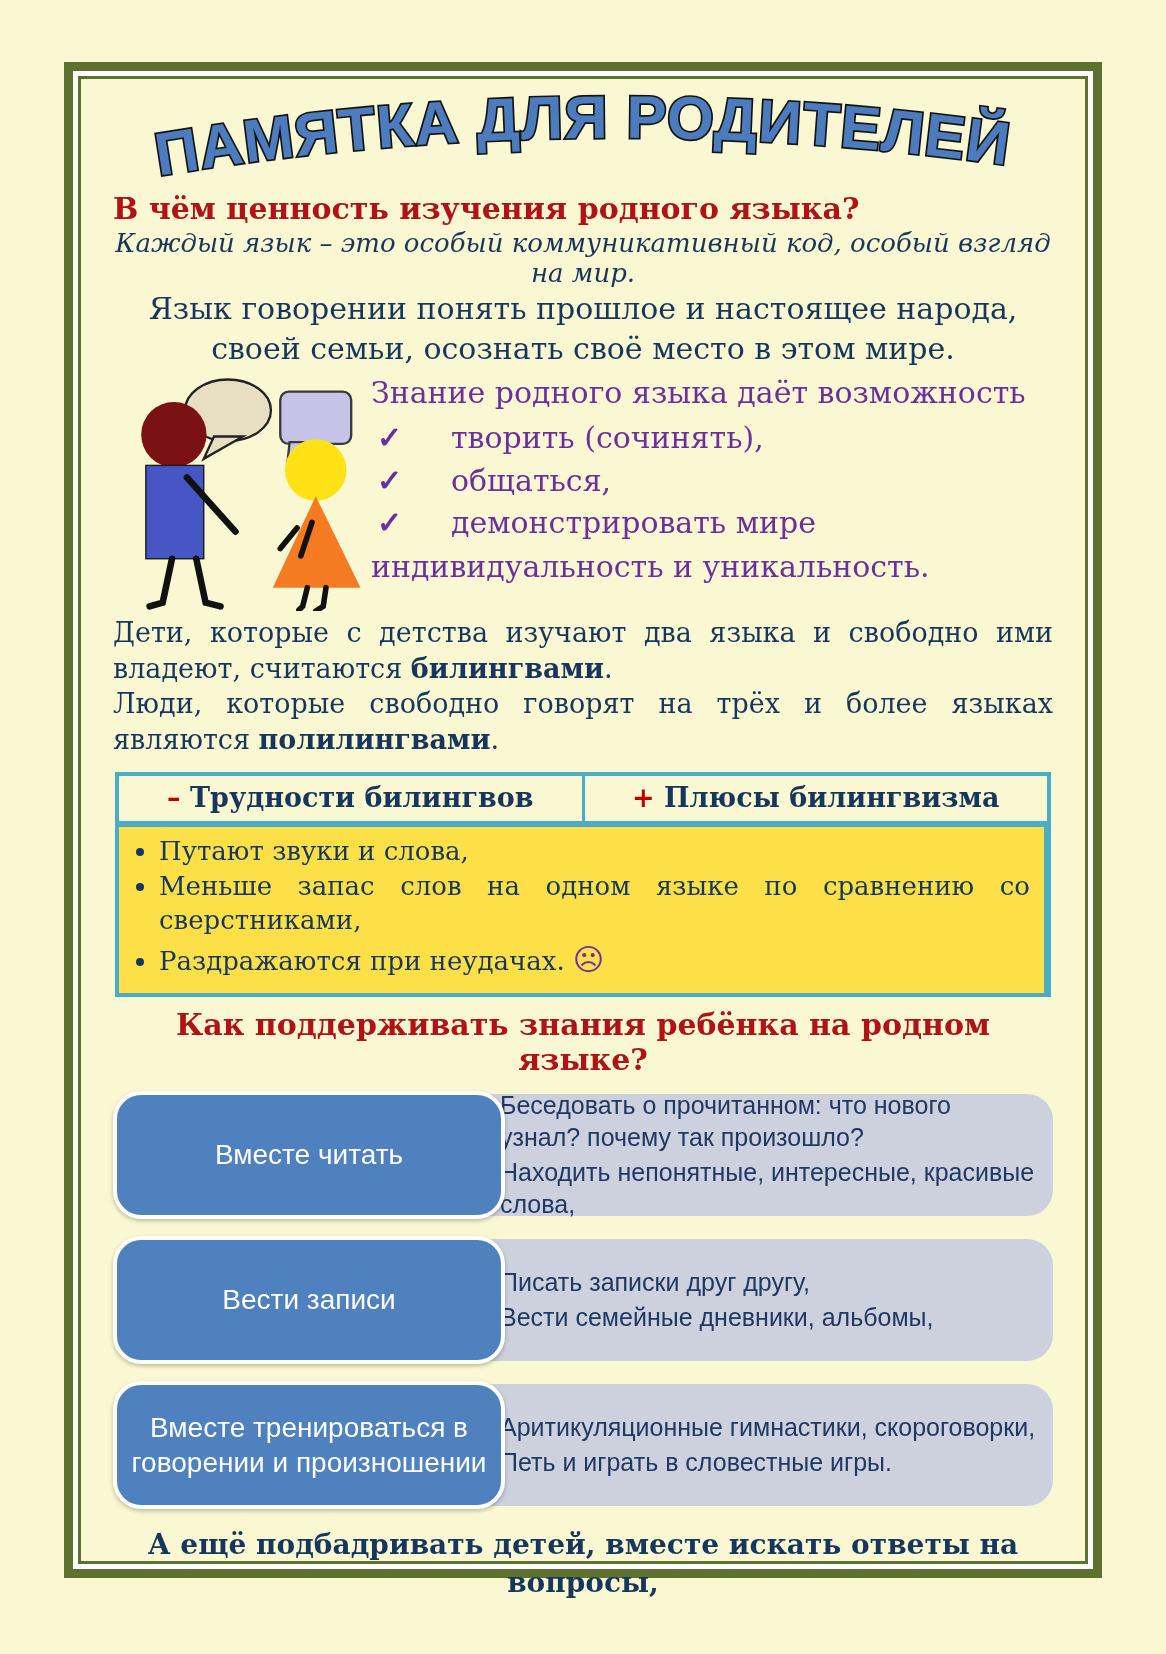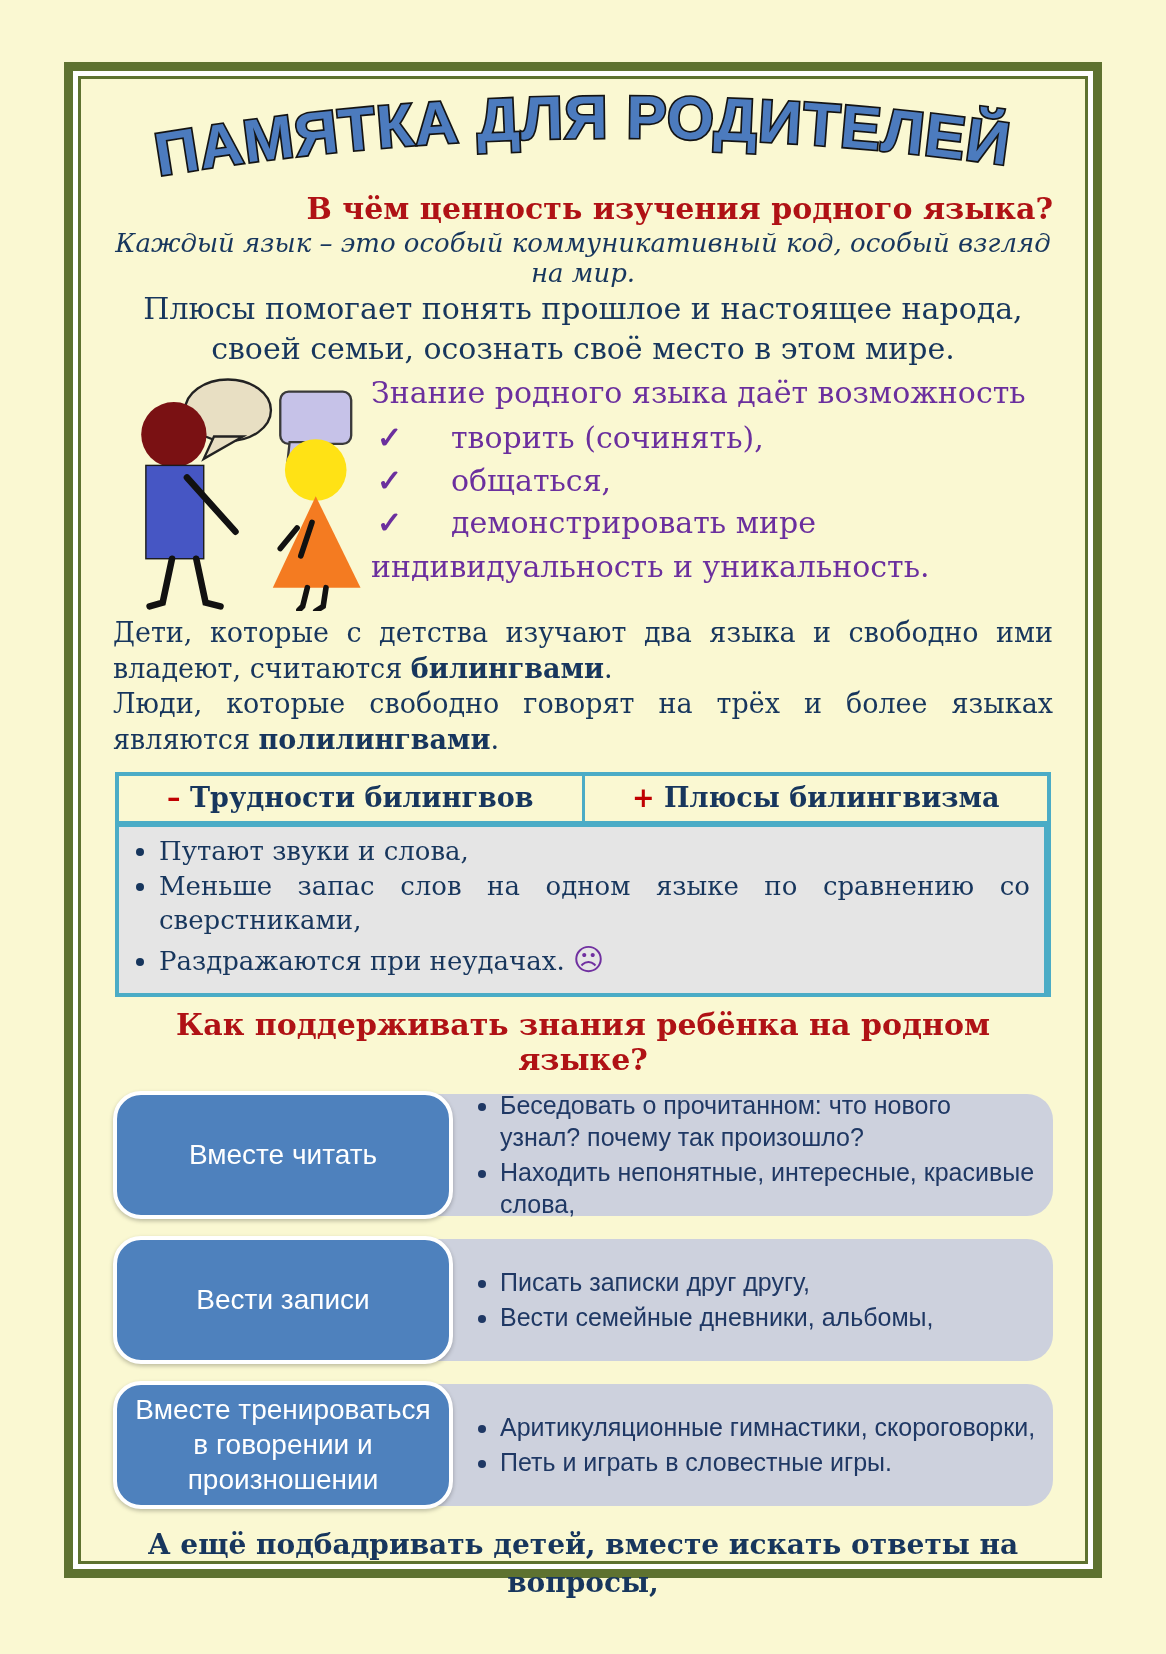--- a/index.html
+++ b/index.html
@@ -29,21 +29,21 @@
     font-size:64px;
     letter-spacing:1px;
     fill:#4C7BBE;
     stroke:#141414;
     stroke-width:3.6px;
     paint-order:stroke fill;
   }
   
   .red-heading{
     margin:2px 0 2px 0;
-    text-align:right;
+    text-align:left;
     font-size:30px;font-weight:bold;
     color:#B01215;
   }
   .subtitle{
     text-align:center;
     font-style:italic;
     font-size:26px;
     color:#17365D;
     margin:2px 0;
   }
@@ -74,21 +74,21 @@
   }
   .hrow{display:flex;border-bottom:6px solid #4BACC6;}
   .hcell{
     flex:1;box-sizing:border-box;
     text-align:center;
     font-size:27px;font-weight:bold;color:#17365D;
     padding:6px 0 8px 0;
   }
   .hcell:first-child{border-right:3px solid #4BACC6;}
   .sign{color:#C00000;font-weight:bold;}
-  .brow{display:flex;background:#e5e5e5;align-items:flex-end;}
+  .brow{display:flex;background:#fde047;align-items:flex-end;}
   .bcell{flex:1;box-sizing:border-box;padding:8px 14px 12px 10px;}
   .bcell:first-child{border-right:3px solid #4BACC6;}
   .bcell ul{margin:0;padding:0 0 0 30px;list-style:disc;}
   .bcell li{
     font-size:26px;color:#17365D;line-height:1.3;
     text-align:justify;
     margin-bottom:2px;
   }
   .emoji{font-family:"DejaVu Sans", sans-serif;font-size:30px;}
   .emoji.sad{color:#7030A0;}
@@ -106,21 +106,21 @@
     padding:8px 16px 8px 160px;
     display:flex;flex-direction:column;justify-content:center;
   }
   .panel ul{margin:0;padding:0 0 0 22px;list-style:disc;}
   .panel li{
     font-family:"Liberation Sans", sans-serif;
     font-size:25px;color:#1F3864;line-height:1.28;
     margin:3px 0;
   }
   .bluebox{
-    position:absolute;left:0;top:0;bottom:0;width:340px;z-index:2;
+    position:absolute;left:0;top:0;bottom:0;width:392px;z-index:2;
     background:#4E81BD;
     border:4px solid #FFFFFF;border-radius:28px;
     box-sizing:border-box;
     display:flex;align-items:center;justify-content:center;
     color:#FFFFFF;
     font-family:"Liberation Sans", sans-serif;
     font-size:28px;line-height:1.25;text-align:center;
     padding:4px 14px;
     box-shadow:0 2px 4px rgba(0,0,0,0.25);
   }
@@ -142,21 +142,21 @@
           <path id="arc" d="M 14,100 Q 500,14 986,88" fill="none"></path>
         </defs>
         <text class="arch-text">
           <textPath href="#arc" startOffset="50%" text-anchor="middle">ПАМЯТКА ДЛЯ РОДИТЕЛЕЙ</textPath>
         </text>
       </svg>
     </div>
 
     <div class="red-heading">В чём ценность изучения родного языка?</div>
     <div class="subtitle">Каждый язык – это особый коммуникативный код, особый взгляд на мир.</div>
-    <div class="lead">Плюсы помогает понять прошлое и настоящее народа,</div>
+    <div class="lead">Язык говорении понять прошлое и настоящее народа,</div>
     <div class="lead">своей семьи, осознать своё место в этом мире.</div>
 
     <div class="possibility">
       <div class="figures">
         <svg viewBox="0 0 270 255">
 
           <ellipse cx="120" cy="40" rx="46" ry="33" fill="#E8DFC3" stroke="#222" stroke-width="2.5"></ellipse>
           <polygon points="105,68 94,92 136,68" fill="#E8DFC3" stroke="#222" stroke-width="2.5"></polygon>
 
           <rect x="176" y="20" width="76" height="56" rx="9" fill="#C6C2E8" stroke="#3a3a3a" stroke-width="2.5"></rect>

